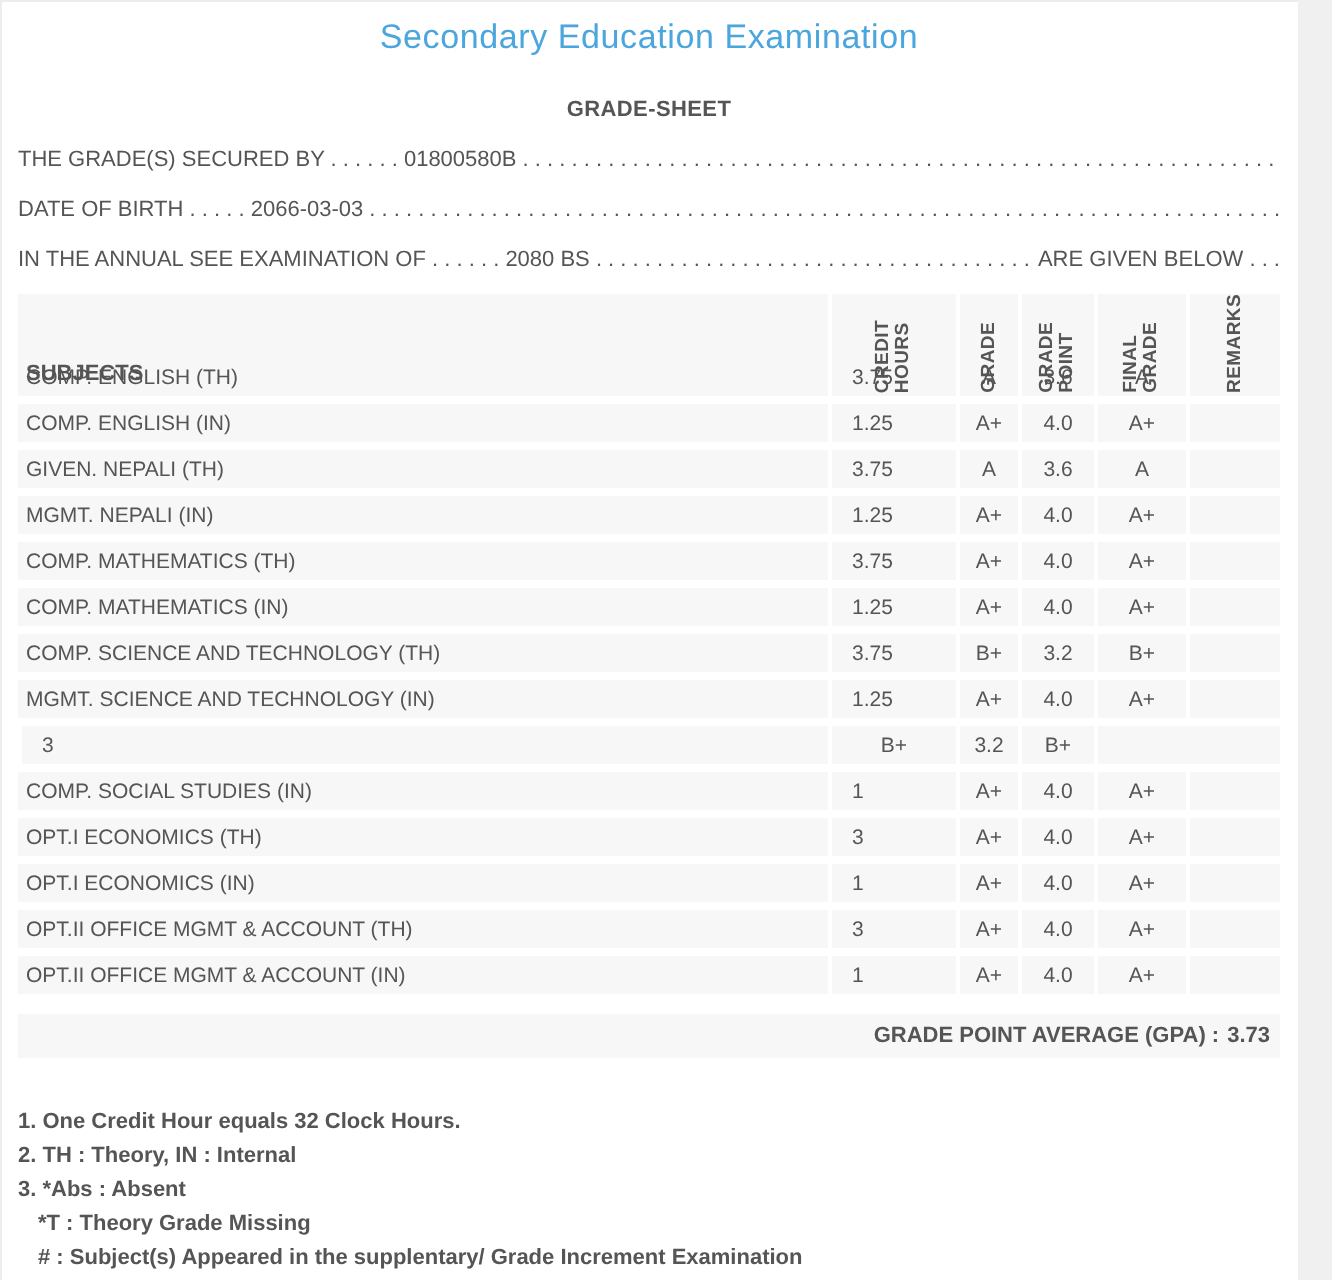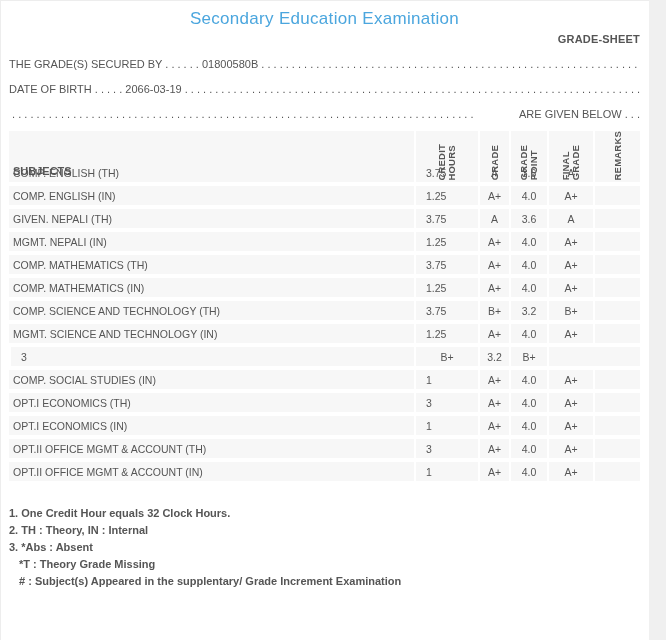--- a/index.html
+++ b/index.html
@@ -11,21 +11,21 @@
   }
   .gutter{position:absolute;top:0;right:0;width:17px;height:640px;background:var(--page-gutter,#f0f0f0)}
   .paper{
     width:649px;height:640px;box-sizing:border-box;
     padding:0 9px 0 8px;
     border-top:1px solid #ededed;border-left:1px solid #ededed;
     background:#fff;
   }
   .title{margin:8px 0 0;text-align:center;font-size:17px;font-weight:400;
     color:var(--title-blue,#4ba6de);letter-spacing:.3px}
-  .subtitle{margin-top:4px;text-align:right;font-size:11px;font-weight:700;letter-spacing:.2px}
+  .subtitle{margin-top:20px;text-align:center;font-size:11px;font-weight:700;letter-spacing:.2px}
 
   .info-line{display:flex;margin-top:13px;font-size:11px;font-weight:400;overflow:hidden}
   .info-line:first-of-type{margin-top:10px}
   .info-head{white-space:pre;flex:0 0 auto}
   .info-fill{white-space:pre;flex:1 1 0;min-width:0;overflow:hidden}
   .info-suffix{white-space:pre;flex:0 0 auto}
 
   .thead,.row{display:grid;grid-template-columns:405px 64px 31px 38px 46px 1fr}
   .thead{height:32px;background:var(--row-bg,#f7f7f7);margin-top:11px}
   .hc{display:flex;align-items:flex-end;justify-content:center;border-left:2px solid #fff}
@@ -59,26 +59,27 @@
   <h1 class="title">Secondary Education Examination</h1>
   <div class="subtitle">GRADE-SHEET</div>
 
   <div class="info-line">
     <span class="info-head"><span>THE GRADE(S) SECURED BY</span><span> . . . . . . </span><span>01800580B</span></span>
     <span class="info-fill"> . . . . . . . . . . . . . . . . . . . . . . . . . . . . . . . . . . . . . . . . . . . . . . . . . . . . . . . . . . . . . . . . . . . . . . . . . . . . . . . . . . . . . . . . . . . . . . . . . . . .</span>
     <span class="info-suffix"></span>
   </div>
 
   <div class="info-line">
-    <span class="info-head"><span>DATE OF BIRTH</span><span> . . . . . </span><span>2066-03-19</span></span>
+    <span class="info-head"><span>DATE OF BIRTH</span><span> . . . . . </span><span>2066-03-03</span></span>
     <span class="info-fill"> . . . . . . . . . . . . . . . . . . . . . . . . . . . . . . . . . . . . . . . . . . . . . . . . . . . . . . . . . . . . . . . . . . . . . . . . . . . . . . . . . . . . . . . . . . . . . . . . . . . .</span>
     <span class="info-suffix"></span>
   </div>
 
   <div class="info-line">
+    <span class="info-head"><span>IN THE ANNUAL SEE EXAMINATION OF</span><span> . . . . . . </span><span>2080 BS</span></span>
     <span class="info-fill"> . . . . . . . . . . . . . . . . . . . . . . . . . . . . . . . . . . . . . . . . . . . . . . . . . . . . . . . . . . . . . . . . . . . . . . . . . . . .</span>
     <span class="info-suffix"> ARE GIVEN BELOW . . .</span>
   </div>
 
   <div class="thead">
     <div class="hc first">SUBJECTS</div>
     <div class="hc">
         <span class="vert">CREDIT
 HOURS</span>
       </div>
@@ -218,20 +219,24 @@
     <div class="row">
       <div class="c subject">OPT.II OFFICE MGMT &amp; ACCOUNT (IN)</div>
       <div class="c credit">1</div>
       <div class="c">A+</div>
       <div class="c">4.0</div>
       <div class="c">A+</div>
       <div class="c"></div>
     </div>
   </div>
 
+  <div class="gpa-row">
+    <span>GRADE POINT AVERAGE (GPA) :</span>
+    <span class="v">3.73</span>
+  </div>
 
   <div class="notes">
     <div class="note">1. One Credit Hour equals 32 Clock Hours.</div>
     <div class="note">2. TH : Theory, IN : Internal</div>
     <div class="note">3. *Abs : Absent</div>
     <div class="note sub">*T : Theory Grade Missing</div>
     <div class="note sub"># : Subject(s) Appeared in the supplentary/ Grade Increment Examination</div>
   </div>
 
 </div>

